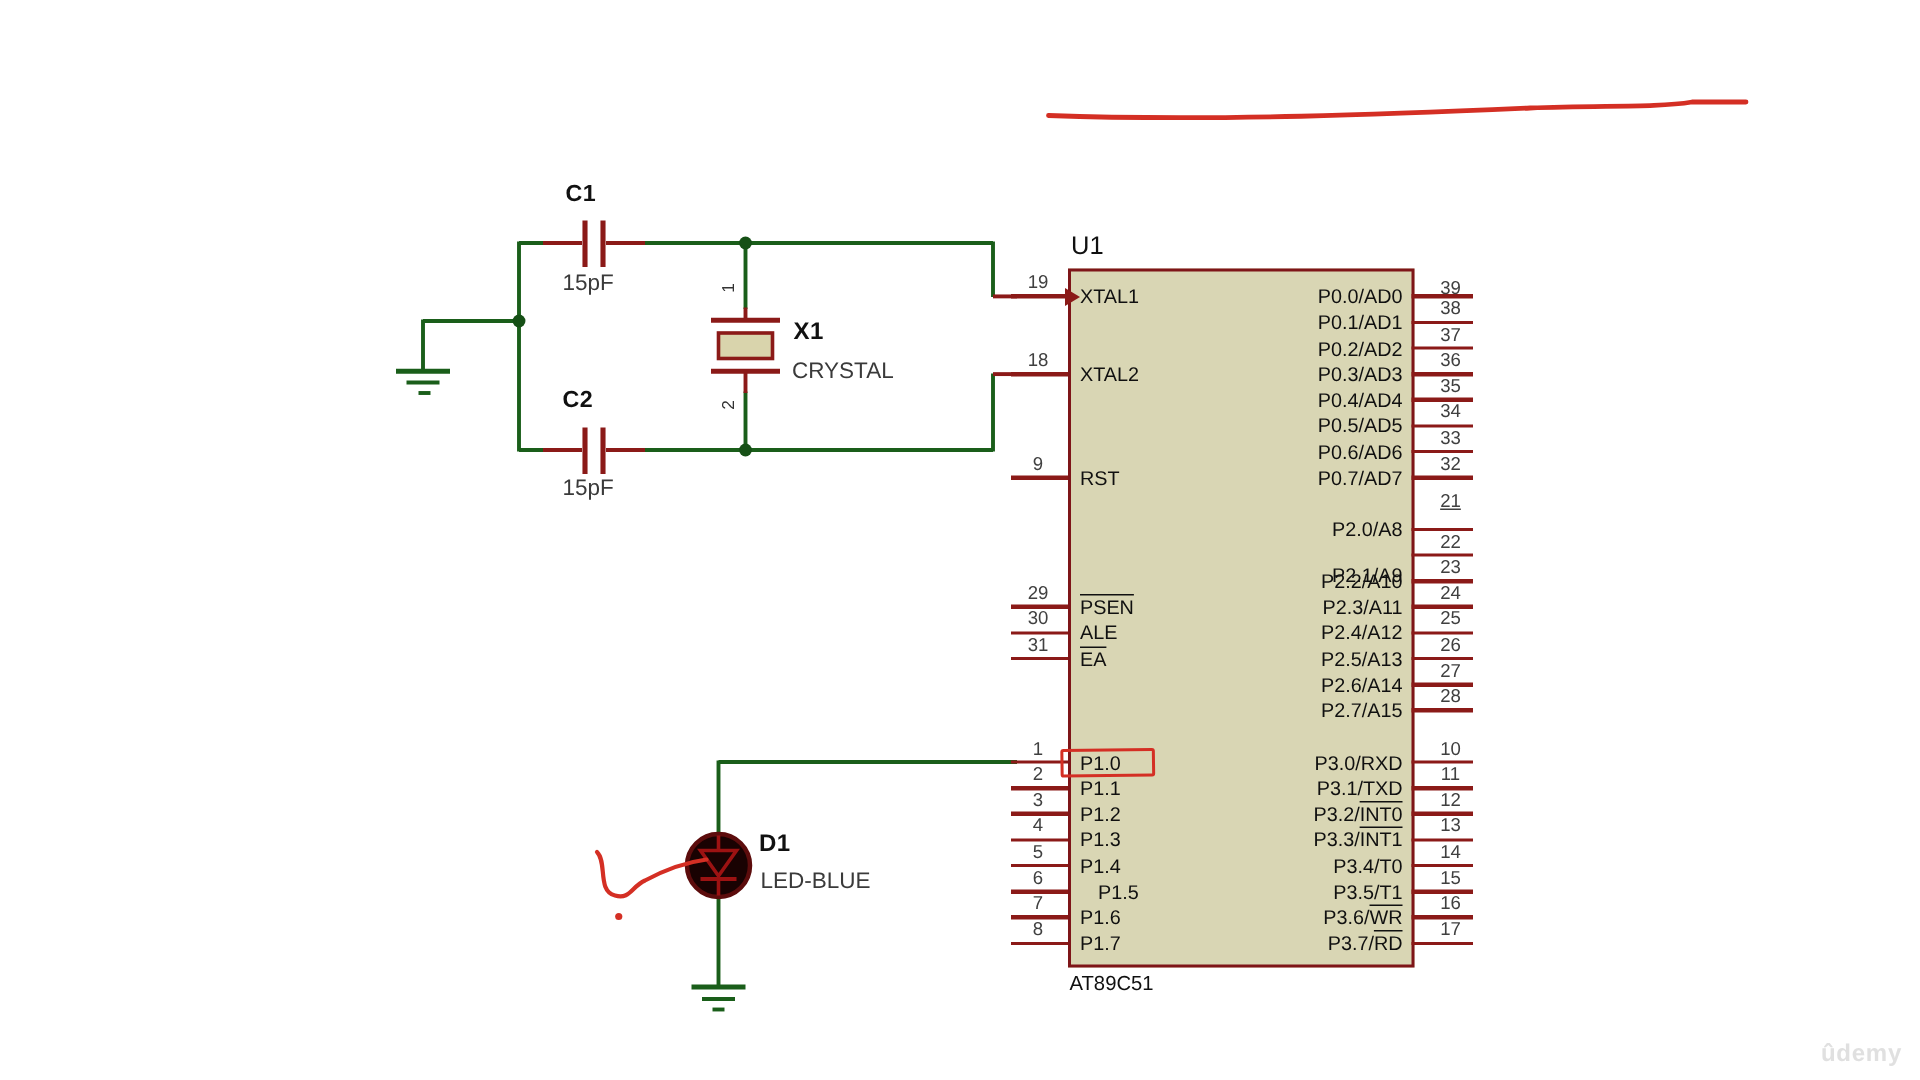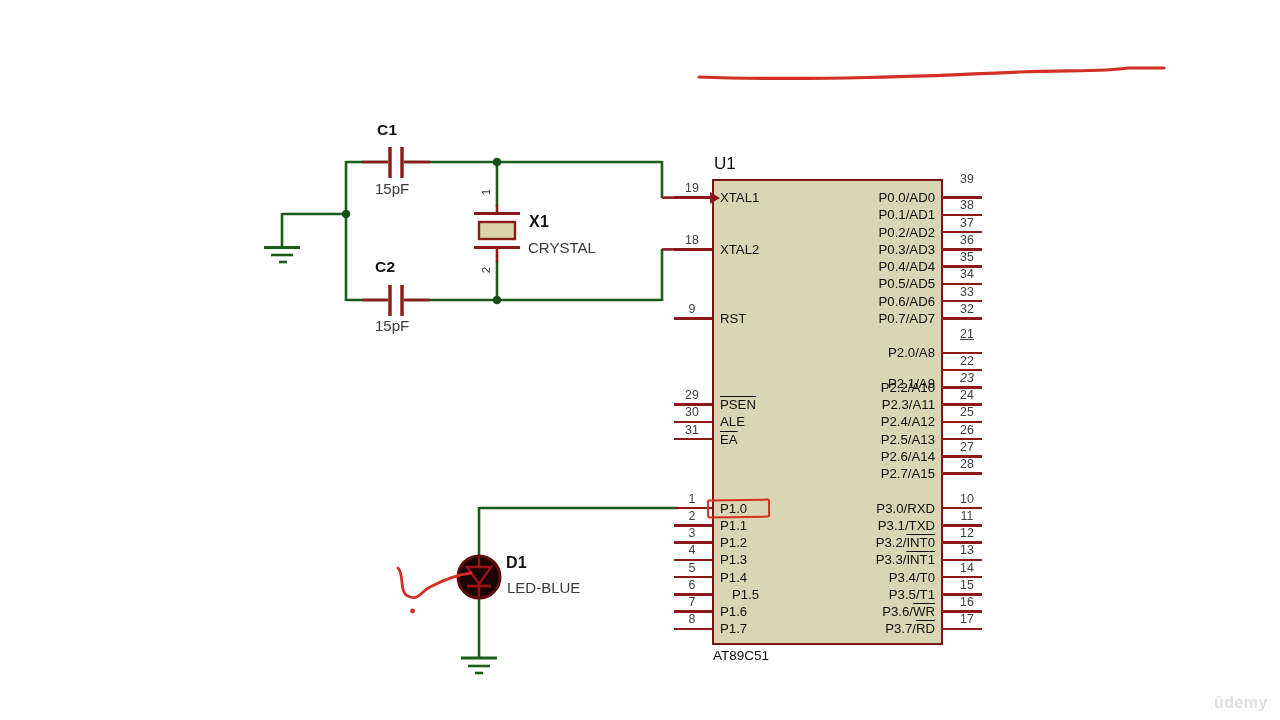--- a/index.html
+++ b/index.html
@@ -144,21 +144,21 @@
       <div class="pin-stub" style="left: 674px; top: 593.05px; width: 38px;"></div>
       <div class="pin-num" style="left: 672px; top: 577.85px; width: 40px;">6</div>
       <div class="pin-label" style="left: 720px; top: 585.85px; margin-left: 12px;">P1.5</div>
       <div class="pin-stub" style="left: 674px; top: 610.3px; width: 38px;"></div>
       <div class="pin-num" style="left: 672px; top: 595.1px; width: 40px;">7</div>
       <div class="pin-label" style="left: 720px; top: 603.1px;">P1.6</div>
       <div class="pin-stub" style="left: 674px; top: 627.55px; width: 38px;"></div>
       <div class="pin-num" style="left: 672px; top: 612.35px; width: 40px;">8</div>
       <div class="pin-label" style="left: 720px; top: 620.35px;">P1.7</div>
       <div class="pin-stub" style="left: 941px; top: 196.3px; width: 41px;"></div>
-      <div class="pin-num" style="left: 946px; top: 172px; width: 42px;">39</div>
+      <div class="pin-num" style="left: 946px; top: 185px; width: 42px;">39</div>
       <div class="pin-label right" style="left: 782px; top: 189.1px; width: 153px;">P0.0/AD0</div>
       <div class="pin-stub" style="left: 941px; top: 213.55px; width: 41px;"></div>
       <div class="pin-num" style="left: 946px; top: 198.35px; width: 42px;">38</div>
       <div class="pin-label right" style="left: 782px; top: 206.35px; width: 153px;">P0.1/AD1</div>
       <div class="pin-stub" style="left: 941px; top: 230.8px; width: 41px;"></div>
       <div class="pin-num" style="left: 946px; top: 215.6px; width: 42px;">37</div>
       <div class="pin-label right" style="left: 782px; top: 223.6px; width: 153px;">P0.2/AD2</div>
       <div class="pin-stub" style="left: 941px; top: 248.05px; width: 41px;"></div>
       <div class="pin-num" style="left: 946px; top: 232.85px; width: 42px;">36</div>
       <div class="pin-label right" style="left: 782px; top: 240.85px; width: 153px;">P0.3/AD3</div>
@@ -174,21 +174,21 @@
       <div class="pin-stub" style="left: 941px; top: 317.05px; width: 41px;"></div>
       <div class="pin-num" style="left: 946px; top: 301.85px; width: 42px;">32</div>
       <div class="pin-label right" style="left: 782px; top: 309.85px; width: 153px;">P0.7/AD7</div>
       <div class="pin-stub" style="left: 941px; top: 351.55px; width: 41px;"></div>
       <div class="pin-num" style="left: 946px; top: 327px; width: 42px; text-decoration: underline;">21</div>
       <div class="pin-label right" style="left: 782px; top: 344.35px; width: 153px;">P2.0/A8</div>
       <div class="pin-stub" style="left: 941px; top: 368.8px; width: 41px;"></div>
       <div class="pin-num" style="left: 946px; top: 353.6px; width: 42px;">22</div>
       <div class="pin-label right" style="left: 782px; top: 343px; width: 153px; margin-top: 32px;">P2.1/A9</div>
       <div class="pin-stub" style="left: 941px; top: 386.05px; width: 41px;"></div>
-      <div class="pin-num" style="left: 946px; top: 370.85px; width: 42px; font-style: italic;">23</div>
+      <div class="pin-num" style="left: 946px; top: 370.85px; width: 42px;">23</div>
       <div class="pin-label right" style="left: 782px; top: 378.85px; width: 153px;">P2.2/A10</div>
       <div class="pin-stub" style="left: 941px; top: 403.3px; width: 41px;"></div>
       <div class="pin-num" style="left: 946px; top: 388.1px; width: 42px;">24</div>
       <div class="pin-label right" style="left: 782px; top: 396.1px; width: 153px;">P2.3/A11</div>
       <div class="pin-stub" style="left: 941px; top: 420.55px; width: 41px;"></div>
       <div class="pin-num" style="left: 946px; top: 405.35px; width: 42px;">25</div>
       <div class="pin-label right" style="left: 782px; top: 413.35px; width: 153px;">P2.4/A12</div>
       <div class="pin-stub" style="left: 941px; top: 437.8px; width: 41px;"></div>
       <div class="pin-num" style="left: 946px; top: 422.6px; width: 42px;">26</div>
       <div class="pin-label right" style="left: 782px; top: 430.6px; width: 153px;">P2.5/A13</div>

